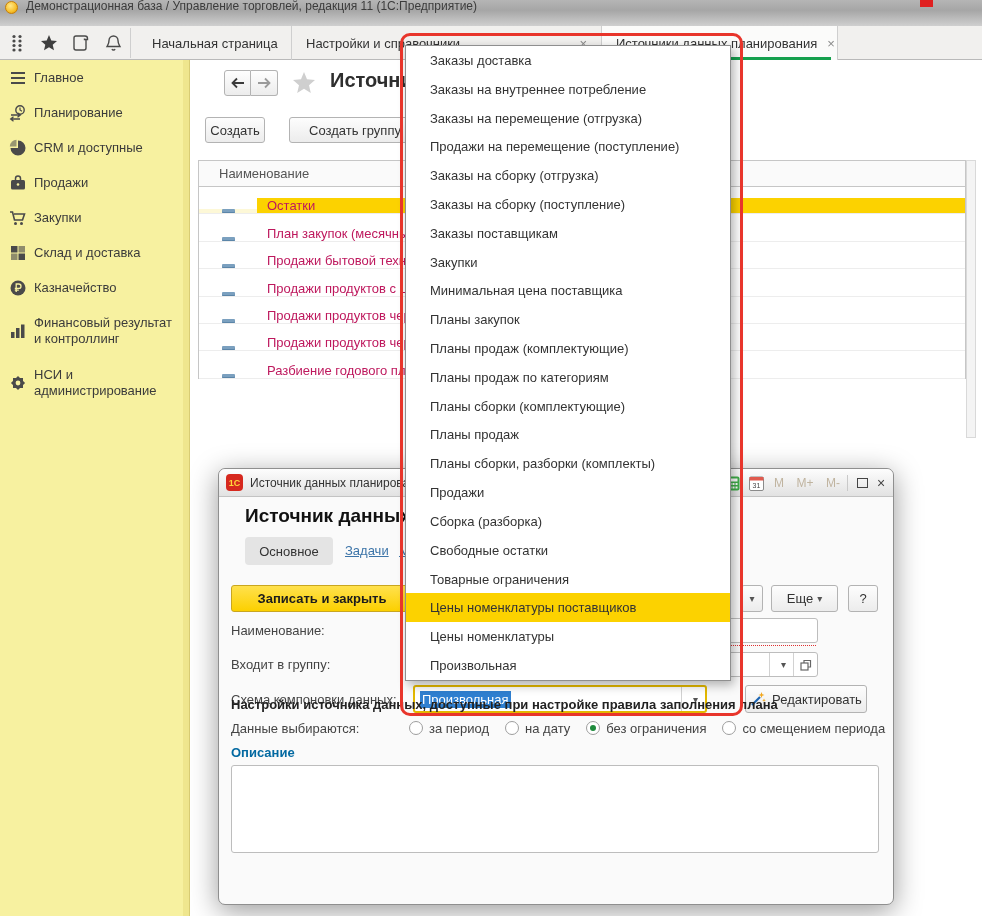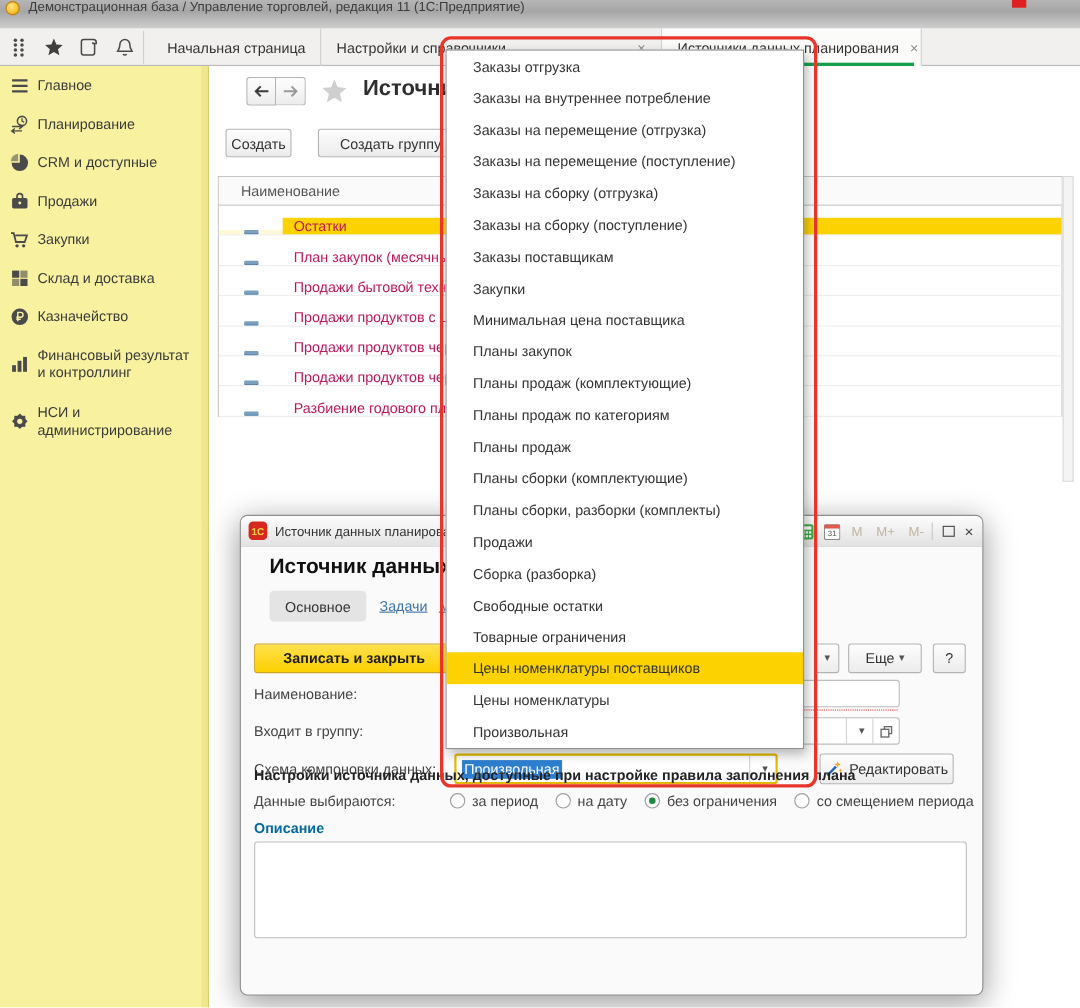--- a/index.html
+++ b/index.html
@@ -444,34 +444,34 @@
       <span class="radio-opt">
           <span class="rb"></span>
           <span>со смещением периода</span>
         </span>
     </div>
     <div class="desc-label">Описание</div>
     <div class="desc-box"></div>
   </div>
 
   <div class="dropdown">
-    <div class="dd-item">Заказы отгрузка</div>
+    <div class="dd-item">Заказы доставка</div>
     <div class="dd-item">Заказы на внутреннее потребление</div>
     <div class="dd-item">Заказы на перемещение (отгрузка)</div>
-    <div class="dd-item">Заказы на перемещение (поступление)</div>
+    <div class="dd-item">Продажи на перемещение (поступление)</div>
     <div class="dd-item">Заказы на сборку (отгрузка)</div>
     <div class="dd-item">Заказы на сборку (поступление)</div>
     <div class="dd-item">Заказы поставщикам</div>
     <div class="dd-item">Закупки</div>
     <div class="dd-item">Минимальная цена поставщика</div>
     <div class="dd-item">Планы закупок</div>
     <div class="dd-item">Планы продаж (комплектующие)</div>
     <div class="dd-item">Планы продаж по категориям</div>
+    <div class="dd-item">Планы сборки (комплектующие)</div>
     <div class="dd-item">Планы продаж</div>
-    <div class="dd-item">Планы сборки (комплектующие)</div>
     <div class="dd-item">Планы сборки, разборки (комплекты)</div>
     <div class="dd-item">Продажи</div>
     <div class="dd-item">Сборка (разборка)</div>
     <div class="dd-item">Свободные остатки</div>
     <div class="dd-item">Товарные ограничения</div>
     <div class="dd-item hl">Цены номенклатуры поставщиков</div>
     <div class="dd-item">Цены номенклатуры</div>
     <div class="dd-item">Произвольная</div>
   </div>
 

